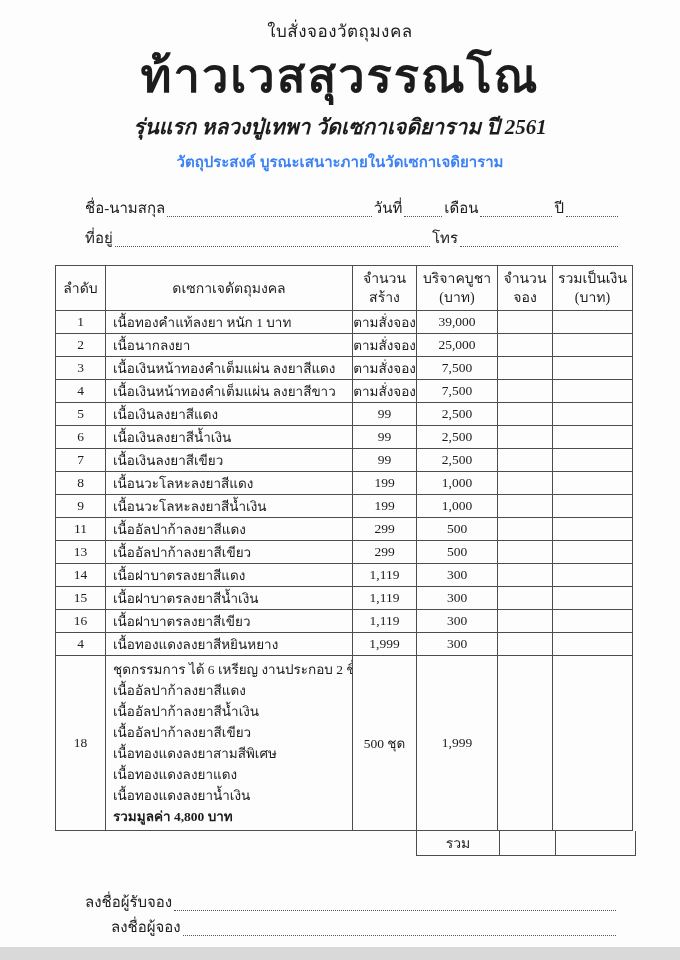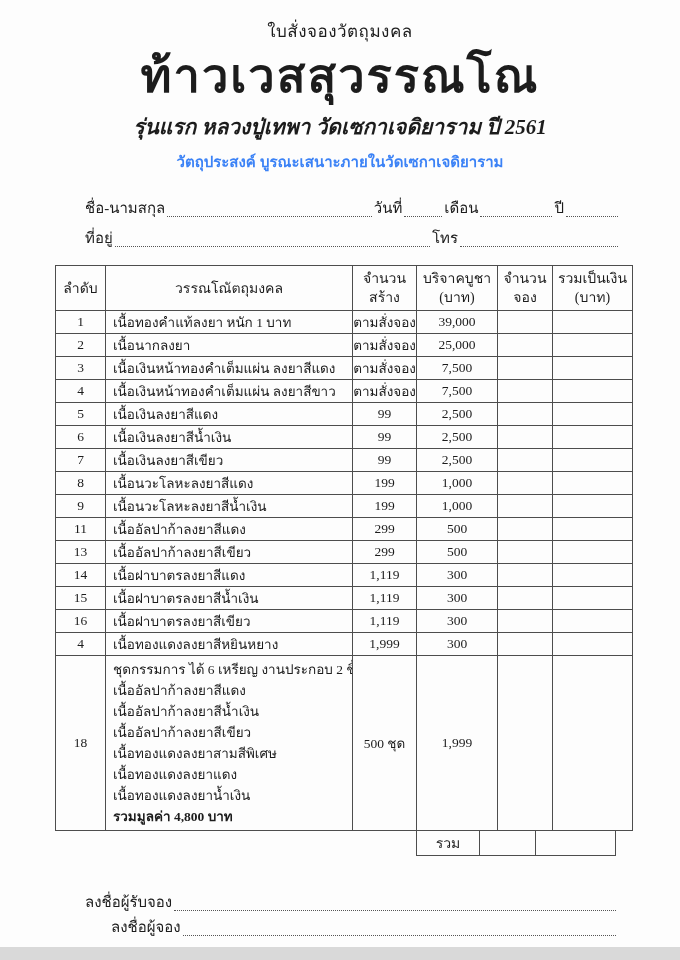--- a/index.html
+++ b/index.html
@@ -67,21 +67,21 @@
   .r18-total { line-height: 21px; font-weight: bold; }
 
   
   .sum-row { display: flex; margin-left: 416px; height: 25px; font-size: 14px; }
   .sum-cell {
     box-sizing: border-box;
     border: 1px solid #4d4d4d; border-top: none;
     height: 25px; display: flex; align-items: center; justify-content: center;
   }
   .sum-cell.b { border-left: none; }
-  .s1 { width: 64px; } .s2 { width: 56px; } .s3 { width: 80px; }
+  .s1 { width: 84px; } .s2 { width: 56px; } .s3 { width: 80px; }
 
   
   .signatures { display: flex; margin: 34px 62px 12px 85px; font-size: 15px; flex-direction: column; }
   .sig { flex: 1 1 0; display: flex; align-items: flex-end; }
   .sig + .sig { margin-left: 26px; }
   .sig .lbl { white-space: nowrap; padding-bottom: 1px; }
   .bottom-strip {
     position: absolute; left: 0; bottom: 0;
     width: 100%; height: 13px; background: #d9d9d9;
   }
@@ -122,21 +122,21 @@
       <col style="width:50px">
         <col style="width:247px">
         <col style="width:64px">
       <col style="width:81px">
         <col style="width:55px">
         <col style="width:80px">
     </colgroup>
     <thead>
       <tr>
         <th>ลำดับ</th>
-        <th>วรรณโณัตถุมงคล</th>
+        <th>ดเซกาเจดัตถุมงคล</th>
         <th>
           <div>จำนวน</div>
           <div>สร้าง</div>
         </th>
         <th>
           <div>บริจาคบูชา</div>
           <div>(บาท)</div>
         </th>
         <th>
           <div>จำนวน</div>

